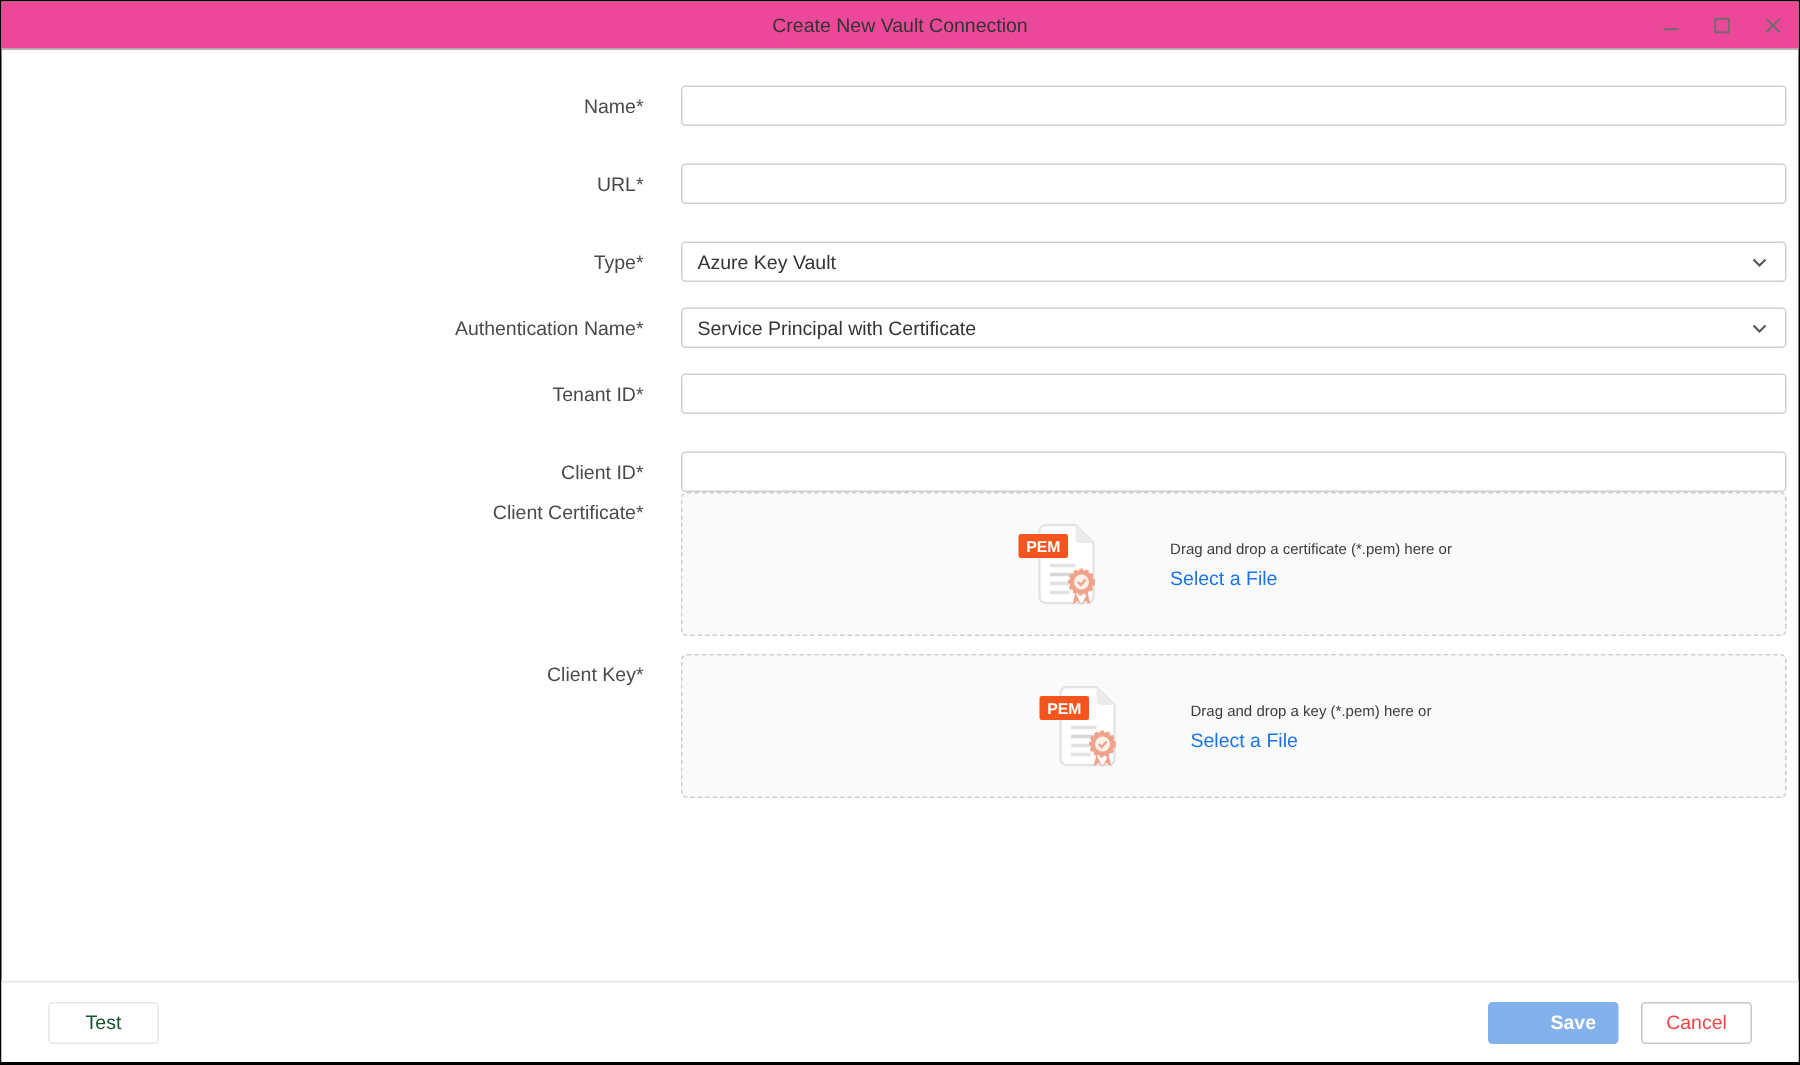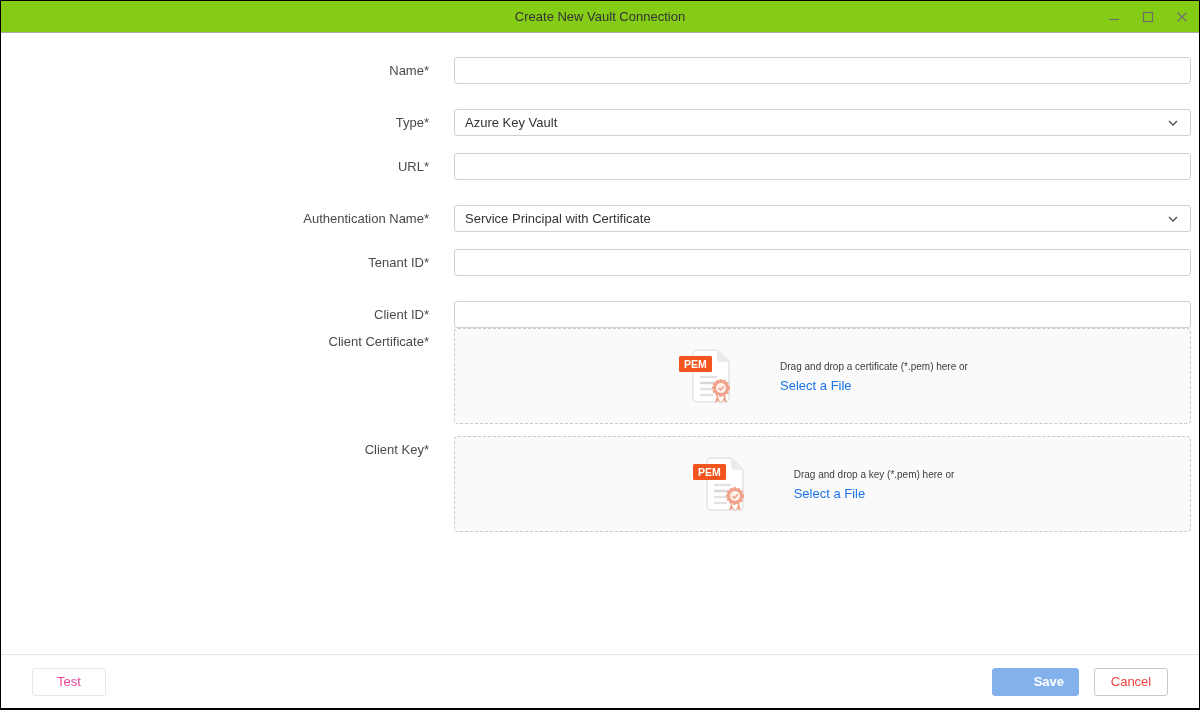--- a/index.html
+++ b/index.html
@@ -10,21 +10,21 @@
     width:1200px; height:710px;
     border:1px solid #000; border-bottom-width:2px;
     background:#fff;
     display:flex; flex-direction:column;
     position:relative;
   }
 
   
   .titlebar {
     height:32px; flex:0 0 32px;
-    background:#84cc16;
+    background:#ec4899;
     border-bottom:1px solid #ababab;
     display:flex; align-items:center; justify-content:center;
     position:relative;
   }
   .titlebar-title { font-size:13px; color:#333; }
   .win-controls {
     position:absolute; right:0; top:0; height:100%;
     display:flex; align-items:stretch;
   }
   .win-btn {
@@ -86,21 +86,21 @@
     background:#fff;
     display:flex; align-items:center; justify-content:space-between;
     padding:0 31px 0 31px;
   }
   .btn {
     height:28px; min-width:74px; padding:0 14px;
     border-radius:3px; font-size:13px;
     display:inline-flex; align-items:center; justify-content:center;
     font-family:"Liberation Sans", sans-serif; cursor:default;
   }
-  .btn-test { background:#fff; border:1px solid #e8e8e8; color:#ec4899; }
+  .btn-test { background:#fff; border:1px solid #e8e8e8; color:#14532d; }
   .btn-save { background:#82b1ec; border:1px solid #82b1ec; color:#fff; font-weight:700; cursor:pointer;padding-left:41px; }
   .btn-cancel { background:#fff; border:1px solid #c8c8c8; color:#ef4444; cursor:pointer; }
   .footer-right { display:flex; align-items:center; gap:15px; }
 </style>
 </head>
 <body>
 
 <div class="window">
 
   <div class="titlebar">
@@ -132,38 +132,38 @@
 
   <div class="content">
 
     <div class="row mb25">
       <div class="flabel">Name*</div>
       <div class="fcontrol">
         <input class="text-input" type="text" value="" style="">
       </div>
     </div>
 
+    <div class="row mb25">
+      <div class="flabel">URL*</div>
+      <div class="fcontrol">
+        <input class="text-input" type="text" value="" style="">
+      </div>
+    </div>
+
     <div class="row mb17">
       <div class="flabel">Type*</div>
       <div class="fcontrol">
         <div class="select-box" role="combobox">
           <span class="sel-text">Azure Key Vault</span>
           <span class="chev">
             <svg width="10" height="6" viewBox="0 0 10 6">
                 <path d="M1 1 L5 5 L9 1" fill="none" stroke="#555" stroke-width="1.4"></path>
               </svg>
           </span>
         </div>
-      </div>
-    </div>
-
-    <div class="row mb25">
-      <div class="flabel">URL*</div>
-      <div class="fcontrol">
-        <input class="text-input" type="text" value="" style="">
       </div>
     </div>
 
     <div class="row mb17">
       <div class="flabel">Authentication Name*</div>
       <div class="fcontrol">
         <div class="select-box" role="combobox">
           <span class="sel-text">Service Principal with Certificate</span>
           <span class="chev">
             <svg width="10" height="6" viewBox="0 0 10 6">

